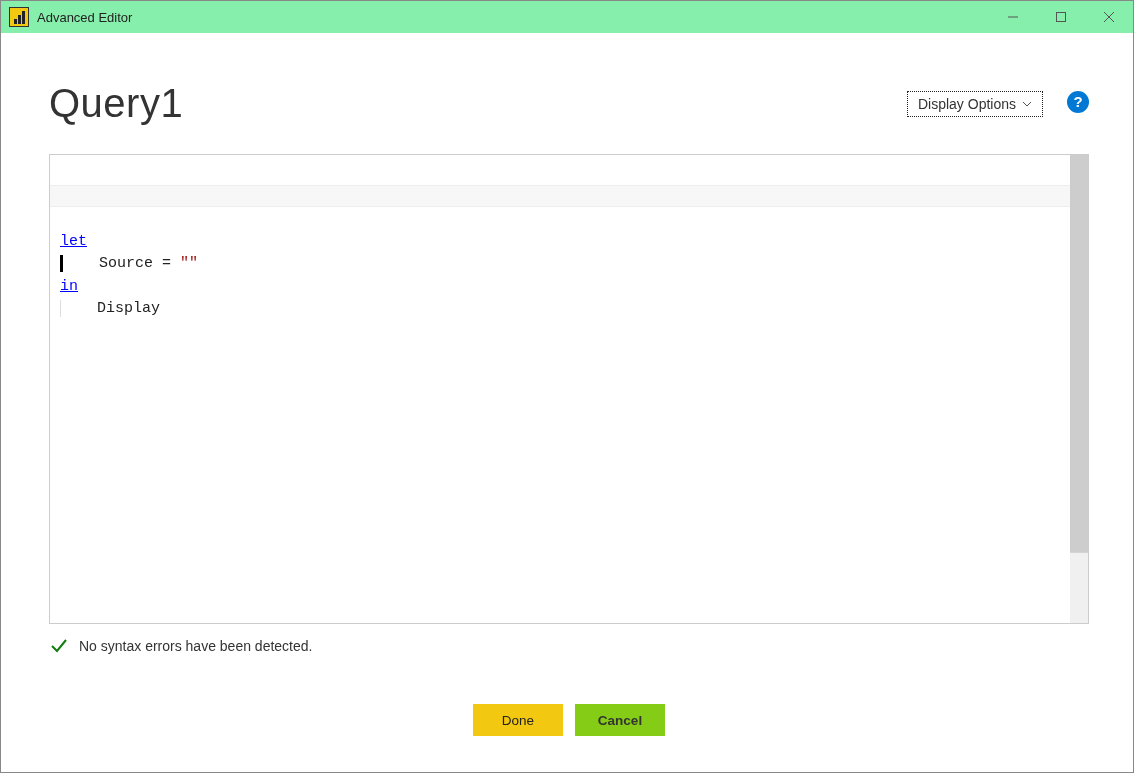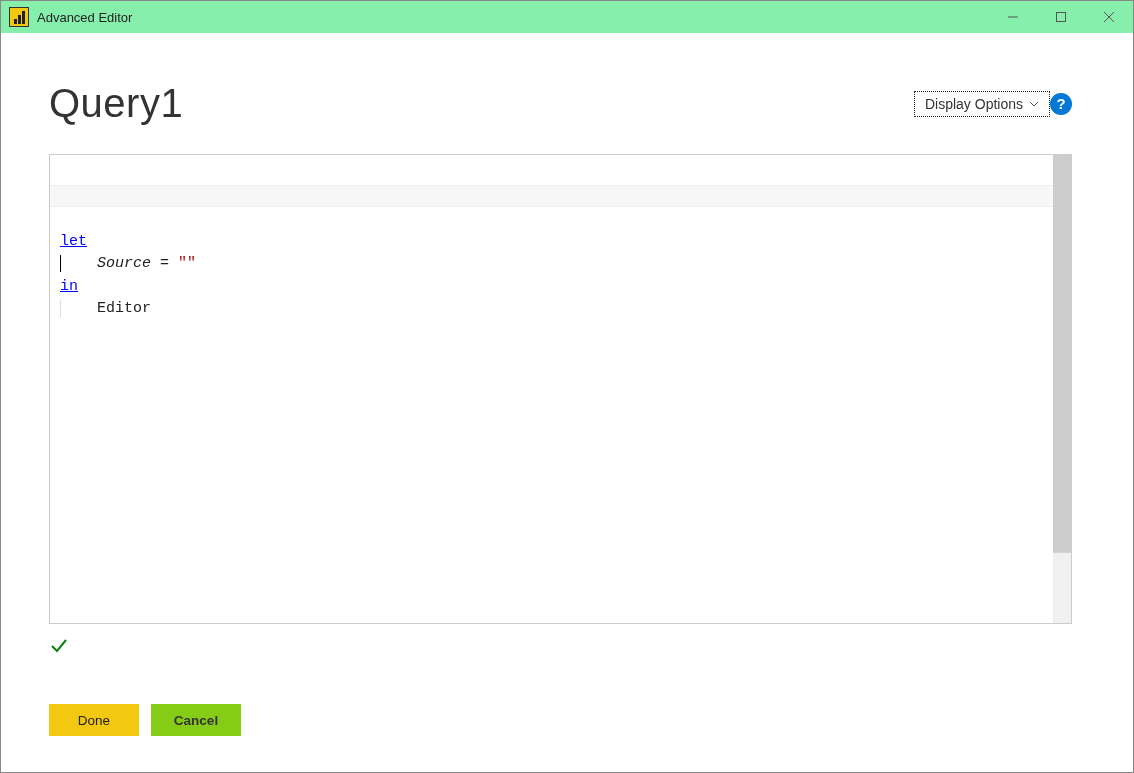--- a/index.html
+++ b/index.html
@@ -55,37 +55,38 @@
       height: 32px;
       display: flex;
       align-items: center;
       justify-content: center;
       color: #555;
       background: transparent;
       border: none;
       cursor: pointer;
     }
     .content {
-      padding: 48px 61px 20px 48px;
+      padding: 48px 44px 20px 48px;
     }
     .header-row {
       display: flex;
       align-items: center;
       justify-content: space-between;
       margin-bottom: 28px;
     }
     .query-title {
       font-size: 40px;
       font-weight: 300;
       color: #333;
       letter-spacing: 0.5px;
     }
     .header-right {
       display: flex;
-      align-items: center;
+      align-items: flex-start;
+      gap: 24px;
     }
     .display-options {
       border: 1px dotted #222;
       padding: 4px 10px;
       font-size: 14px;
       color: #333;
       display: flex;
       align-items: center;
       gap: 6px;
       background: transparent;
@@ -155,21 +156,21 @@
       font-size: 14px;
       color: #333;
     }
     .check-icon {
       color: #107c10;
       width: 20px;
       height: 20px;
     }
     .button-row {
       display: flex;
-      justify-content: flex-start;
+      justify-content: center;
       gap: 12px;
       margin-top: 48px;
     }
     .btn {
       min-width: 90px;
       height: 32px;
       border: none;
       font-size: 13.5px;
       cursor: pointer;
       font-family: inherit;
@@ -225,30 +226,31 @@
           </svg>
       </button>
       <div class="help-icon">?</div>
     </div>
   </div>
 
   <div class="editor-container">
     <div class="editor-content">
       <div class="highlight-line"></div>
       <div class="code-text"><span class="kw">let</span>
-<span style="border-left:1px solid #000000;font-style:italic;">    Source = </span><span class="str">""</span>
+<span style="border-left:3px solid #000000;">    Source = </span><span class="str">""</span>
 <span class="kw">in</span>
-<span style="border-left:1px solid #ddd;">    Editor</span></div>
+<span style="border-left:1px solid #ddd;">    Display</span></div>
     </div>
     <div class="scrollbar"></div>
   </div>
 
   <div class="status-row">
     <svg class="check-icon" viewBox="0 0 20 20">
       <path d="M3 10 L8 15 L17 4" fill="none" stroke="#107c10" stroke-width="2"></path>
     </svg>
+    <span>No syntax errors have been detected.</span>
   </div>
 
   <div class="button-row">
     <button class="btn btn-primary">Done</button>
     <button class="btn btn-secondary">Cancel</button>
   </div>
 </div>
 
 </body></html>

